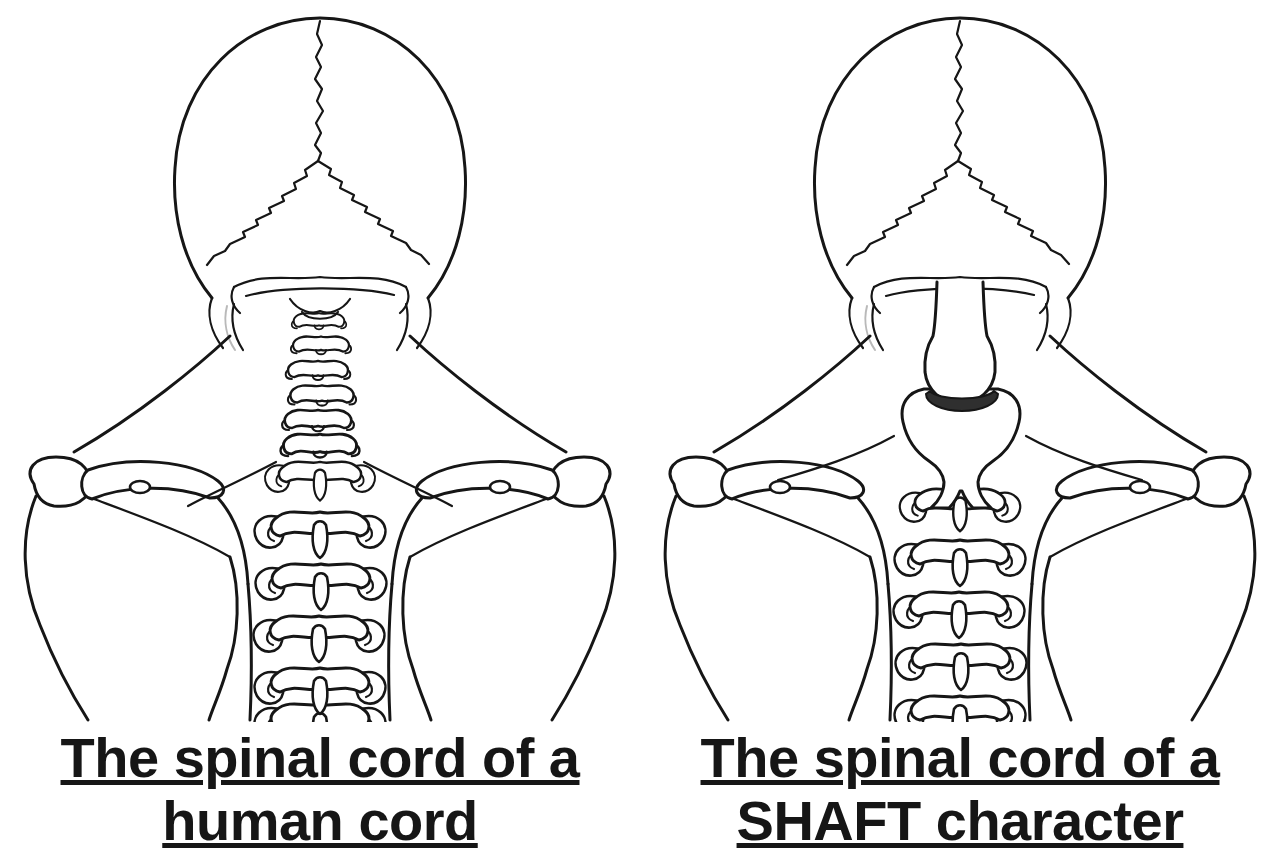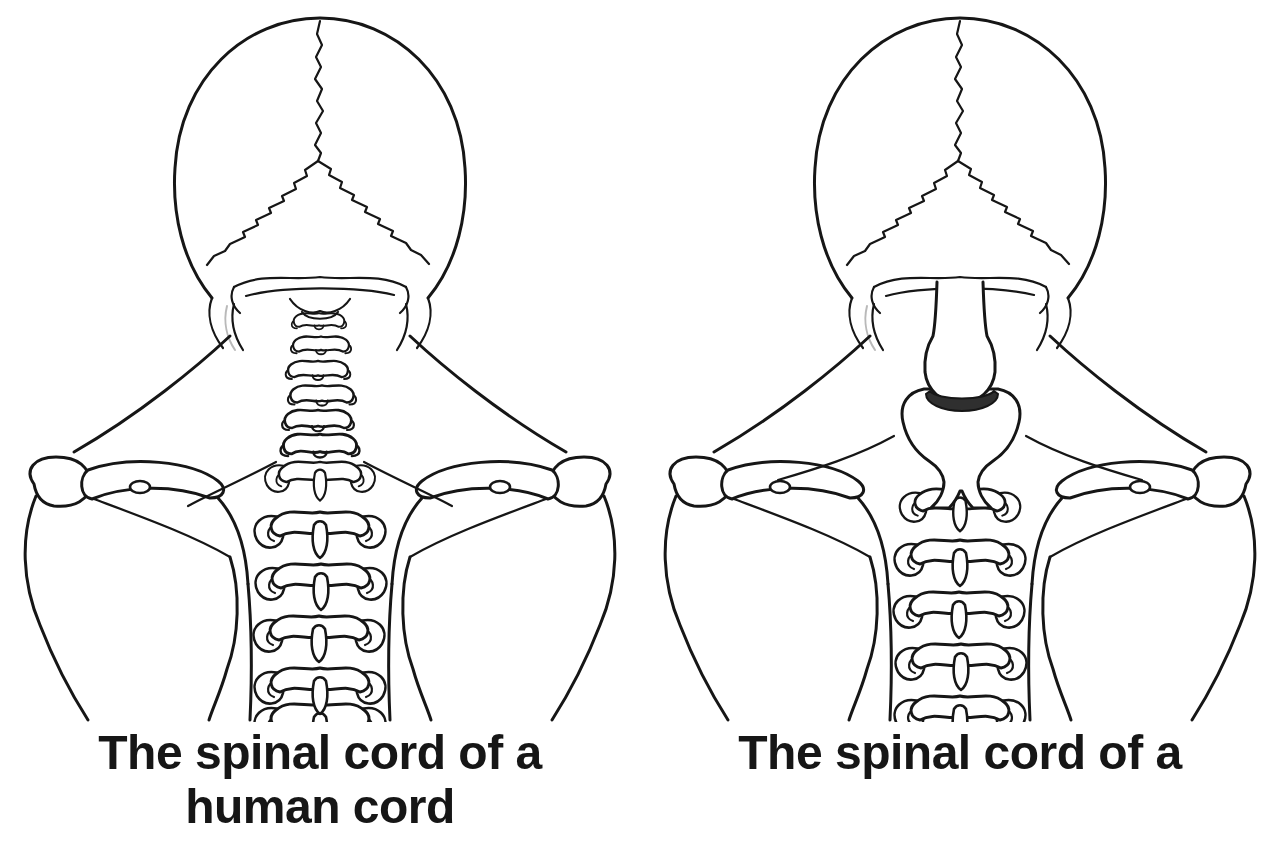--- a/index.html
+++ b/index.html
@@ -7,22 +7,23 @@
   .page {
     width:1280px; height:861px; background:var(--bg);
     display:flex; flex-direction:row; overflow:hidden;
     font-family:"Liberation Sans", sans-serif;
   }
   .panel { width:640px; height:861px; display:flex; flex-direction:column; align-items:center; }
   .fig { width:640px; height:722px; display:block; color:var(--ink); }
   .fig path, .fig ellipse { vector-effect:none; }
   .caption {
     margin-top:4px; text-align:center; color:var(--ink);
-    font-weight:700; font-size:48px; line-height:1.13; letter-spacing:-0.5px;
+    font-weight:700; font-size:56px; line-height:1.13; letter-spacing:-0.5px;
     white-space:nowrap;
+    text-decoration:underline;
   }
   .ln { display:block; }
   .ring { fill:var(--ring); }
   
   .s  { fill:none; stroke:currentColor; stroke-width:3;   stroke-linecap:round; stroke-linejoin:round; }
   .s2 { fill:none; stroke:currentColor; stroke-width:2.2; stroke-linecap:round; stroke-linejoin:round; }
   .w  { fill:#ffffff; stroke:currentColor; stroke-width:3; stroke-linecap:round; stroke-linejoin:round; }
   .w2 { fill:#ffffff; stroke:currentColor; stroke-width:2.6; stroke-linecap:round; stroke-linejoin:round; }
   .gray { fill:none; stroke:#b9b9b9; stroke-width:2; stroke-linecap:round; }
 </style>
@@ -136,16 +137,17 @@
            C287,390 301,403 320,403 C339,403 353,390 355,372 C356,358 353,346 347,336
            C345,326 344,318 343,302 L342,282 Z"></path>
       <path class="s" d="M297,282 C296,314 295,326 293,336 C287,346 284,358 285,372
            C287,390 301,403 320,403 C339,403 353,390 355,372
            C356,358 353,346 347,336 C345,326 344,314 343,282"></path>
 
       <path class="ring" stroke="#161616" stroke-width="2" d="M286,394 A36,17 0 0 0 358,394 L354,391 A33,10 0 0 1 290,391 Z"></path>
     </svg>
     <div class="caption">
       <span class="ln">The spinal cord of a</span>
+      <span class="ln">SHAFT character</span>
     </div>
   </div>
 
 </div>
 
 </body></html>

